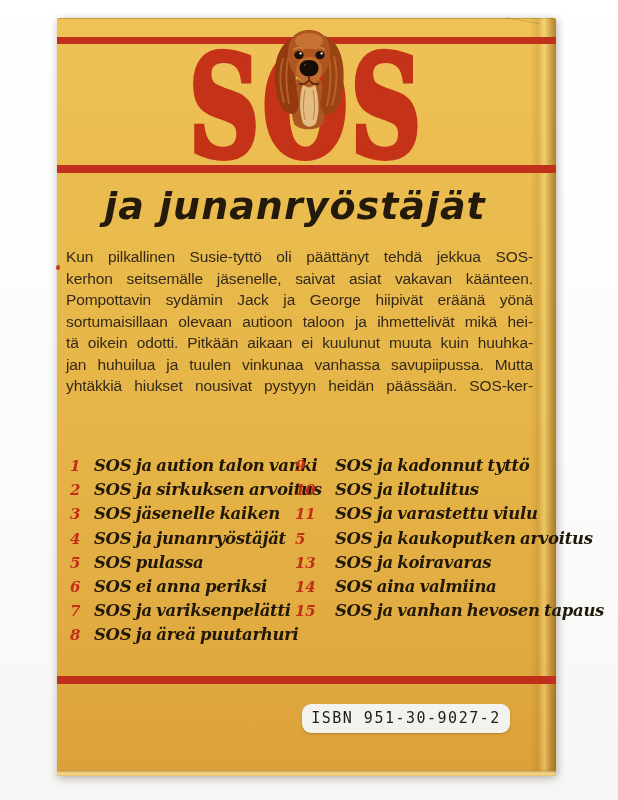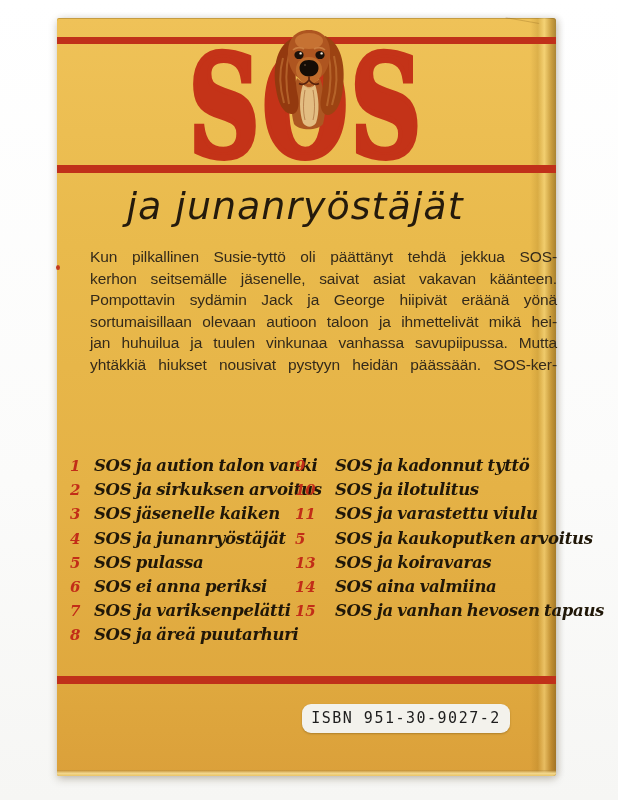--- a/index.html
+++ b/index.html
@@ -47,29 +47,28 @@
     -webkit-text-stroke:6px #c43318;
     letter-spacing:4px;
     transform:scaleX(.70);transform-origin:50% 50%;
   }
   .dog{position:absolute;left:206px;top:10px;width:92px;height:102px;z-index:3;}
   
   .title{
     position:absolute;left:0;top:160px;width:476px;height:56px;z-index:2;
     text-align:center;line-height:56px;
     font-family:"DejaVu Sans","Liberation Sans",sans-serif;
-    font-style:italic;font-weight:normal;
+    font-style:italic;font-weight:bold;
     font-size:38px;color:#241a0c;letter-spacing:1px;
   }
   
   .blurb{
     position:absolute;left:9px;top:228px;width:467px;z-index:2;
     font-size:15.5px;line-height:21.5px;color:#342a1a;
     letter-spacing:-.1px;
-    margin-left:24px;
   }
   .blurb .bl{text-align:justify;text-align-last:justify;white-space:nowrap;}
   .blurb .bl.last{text-align-last:left;}
   
   .series{
     position:absolute;left:0;top:436px;width:499px;z-index:2;
     font-family:"DejaVu Serif","Liberation Serif",serif;
     font-style:italic;font-weight:bold;
     font-size:16.5px;color:#201708;
     letter-spacing:-.3px;word-spacing:-1px;
@@ -130,20 +129,21 @@
 
     <div class="rule rule-mid"></div>
 
     <div class="title">ja junanryöstäjät</div>
 
     <div class="blurb">
       <div class="bl">Kun pilkallinen Susie-tyttö oli päättänyt tehdä jekkua SOS-</div>
       <div class="bl">kerhon seitsemälle jäsenelle, saivat asiat vakavan käänteen.</div>
       <div class="bl">Pompottavin sydämin Jack ja George hiipivät eräänä yönä</div>
       <div class="bl">sortumaisillaan olevaan autioon taloon ja ihmettelivät mikä hei-</div>
+      <div class="bl">tä oikein odotti. Pitkään aikaan ei kuulunut muuta kuin huuhka-</div>
       <div class="bl">jan huhuilua ja tuulen vinkunaa vanhassa savupiipussa. Mutta</div>
       <div class="bl">yhtäkkiä hiukset nousivat pystyyn heidän päässään. SOS-ker-</div>
     </div>
 
     <div class="series">
       <div class="srow">
         <span class="num">1</span>
         <span class="stitle">SOS ja aution talon vanki</span>
         <span class="num r">9</span>
         <span class="stitle r">SOS ja kadonnut tyttö</span>

